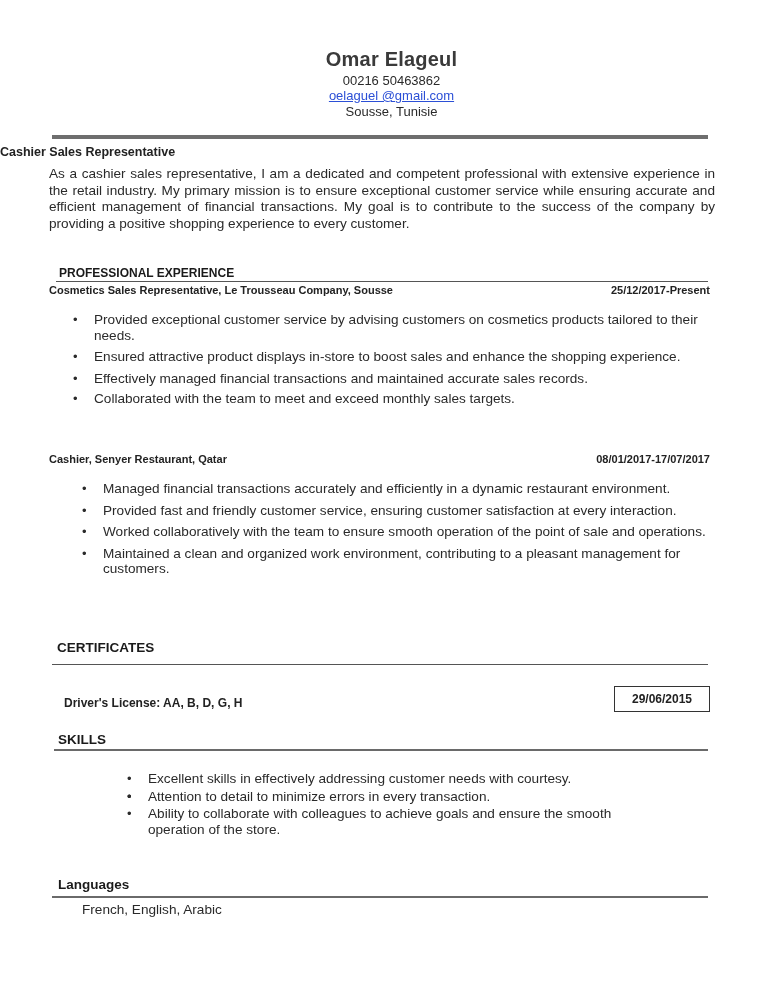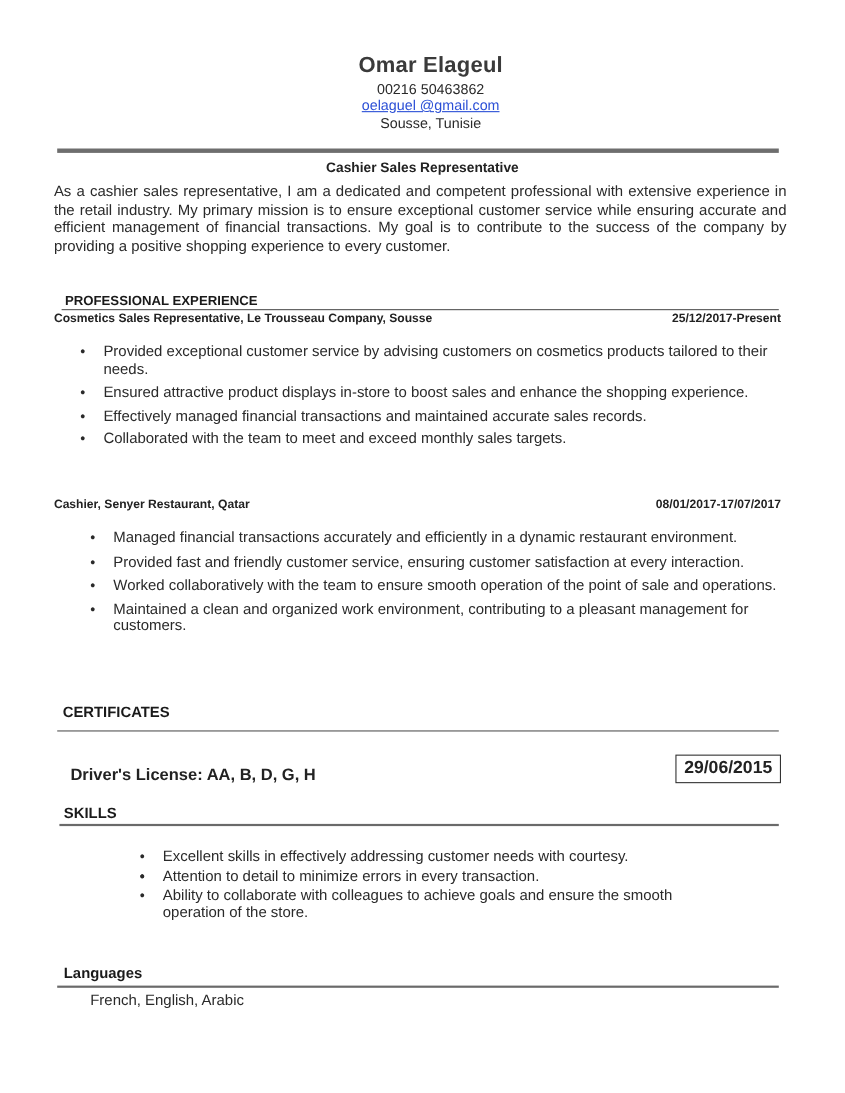--- a/index.html
+++ b/index.html
@@ -60,21 +60,21 @@
       position: absolute;
       height: 2px;
       background: #6a6a6a;
     }
 
     .summary-title {
       position: absolute;
       top: 129px;
       left: 0;
       width: 768px;
-      text-align: center;
+      text-align: left;
       font-size: 12.5px;
       font-weight: bold;
       color: #222;
     }
     .summary {
       position: absolute;
       top: 150px;
       left: 49px;
       width: 666px;
       font-size: 13.6px;
@@ -118,33 +118,33 @@
       position: absolute;
       left: -21px;
       top: 0;
       font-size: 13px;
     }
 
     .cert-text {
       position: absolute;
       top: 680px;
       left: 64px;
-      font-size: 15px;
+      font-size: 12px;
       font-weight: bold;
       color: #222;
     }
     .cert-date {
       position: absolute;
       top: 670px;
       left: 614px;
       width: 96px;
       height: 26px;
       border: 1px solid #333;
       box-sizing: border-box;
-      font-size: 16px;
+      font-size: 12px;
       font-weight: bold;
       text-align: center;
       line-height: 24px;
       color: #222;
     }
     .lang-text {
       position: absolute;
       top: 886px;
       left: 58px;
       font-size: 13.6px;

